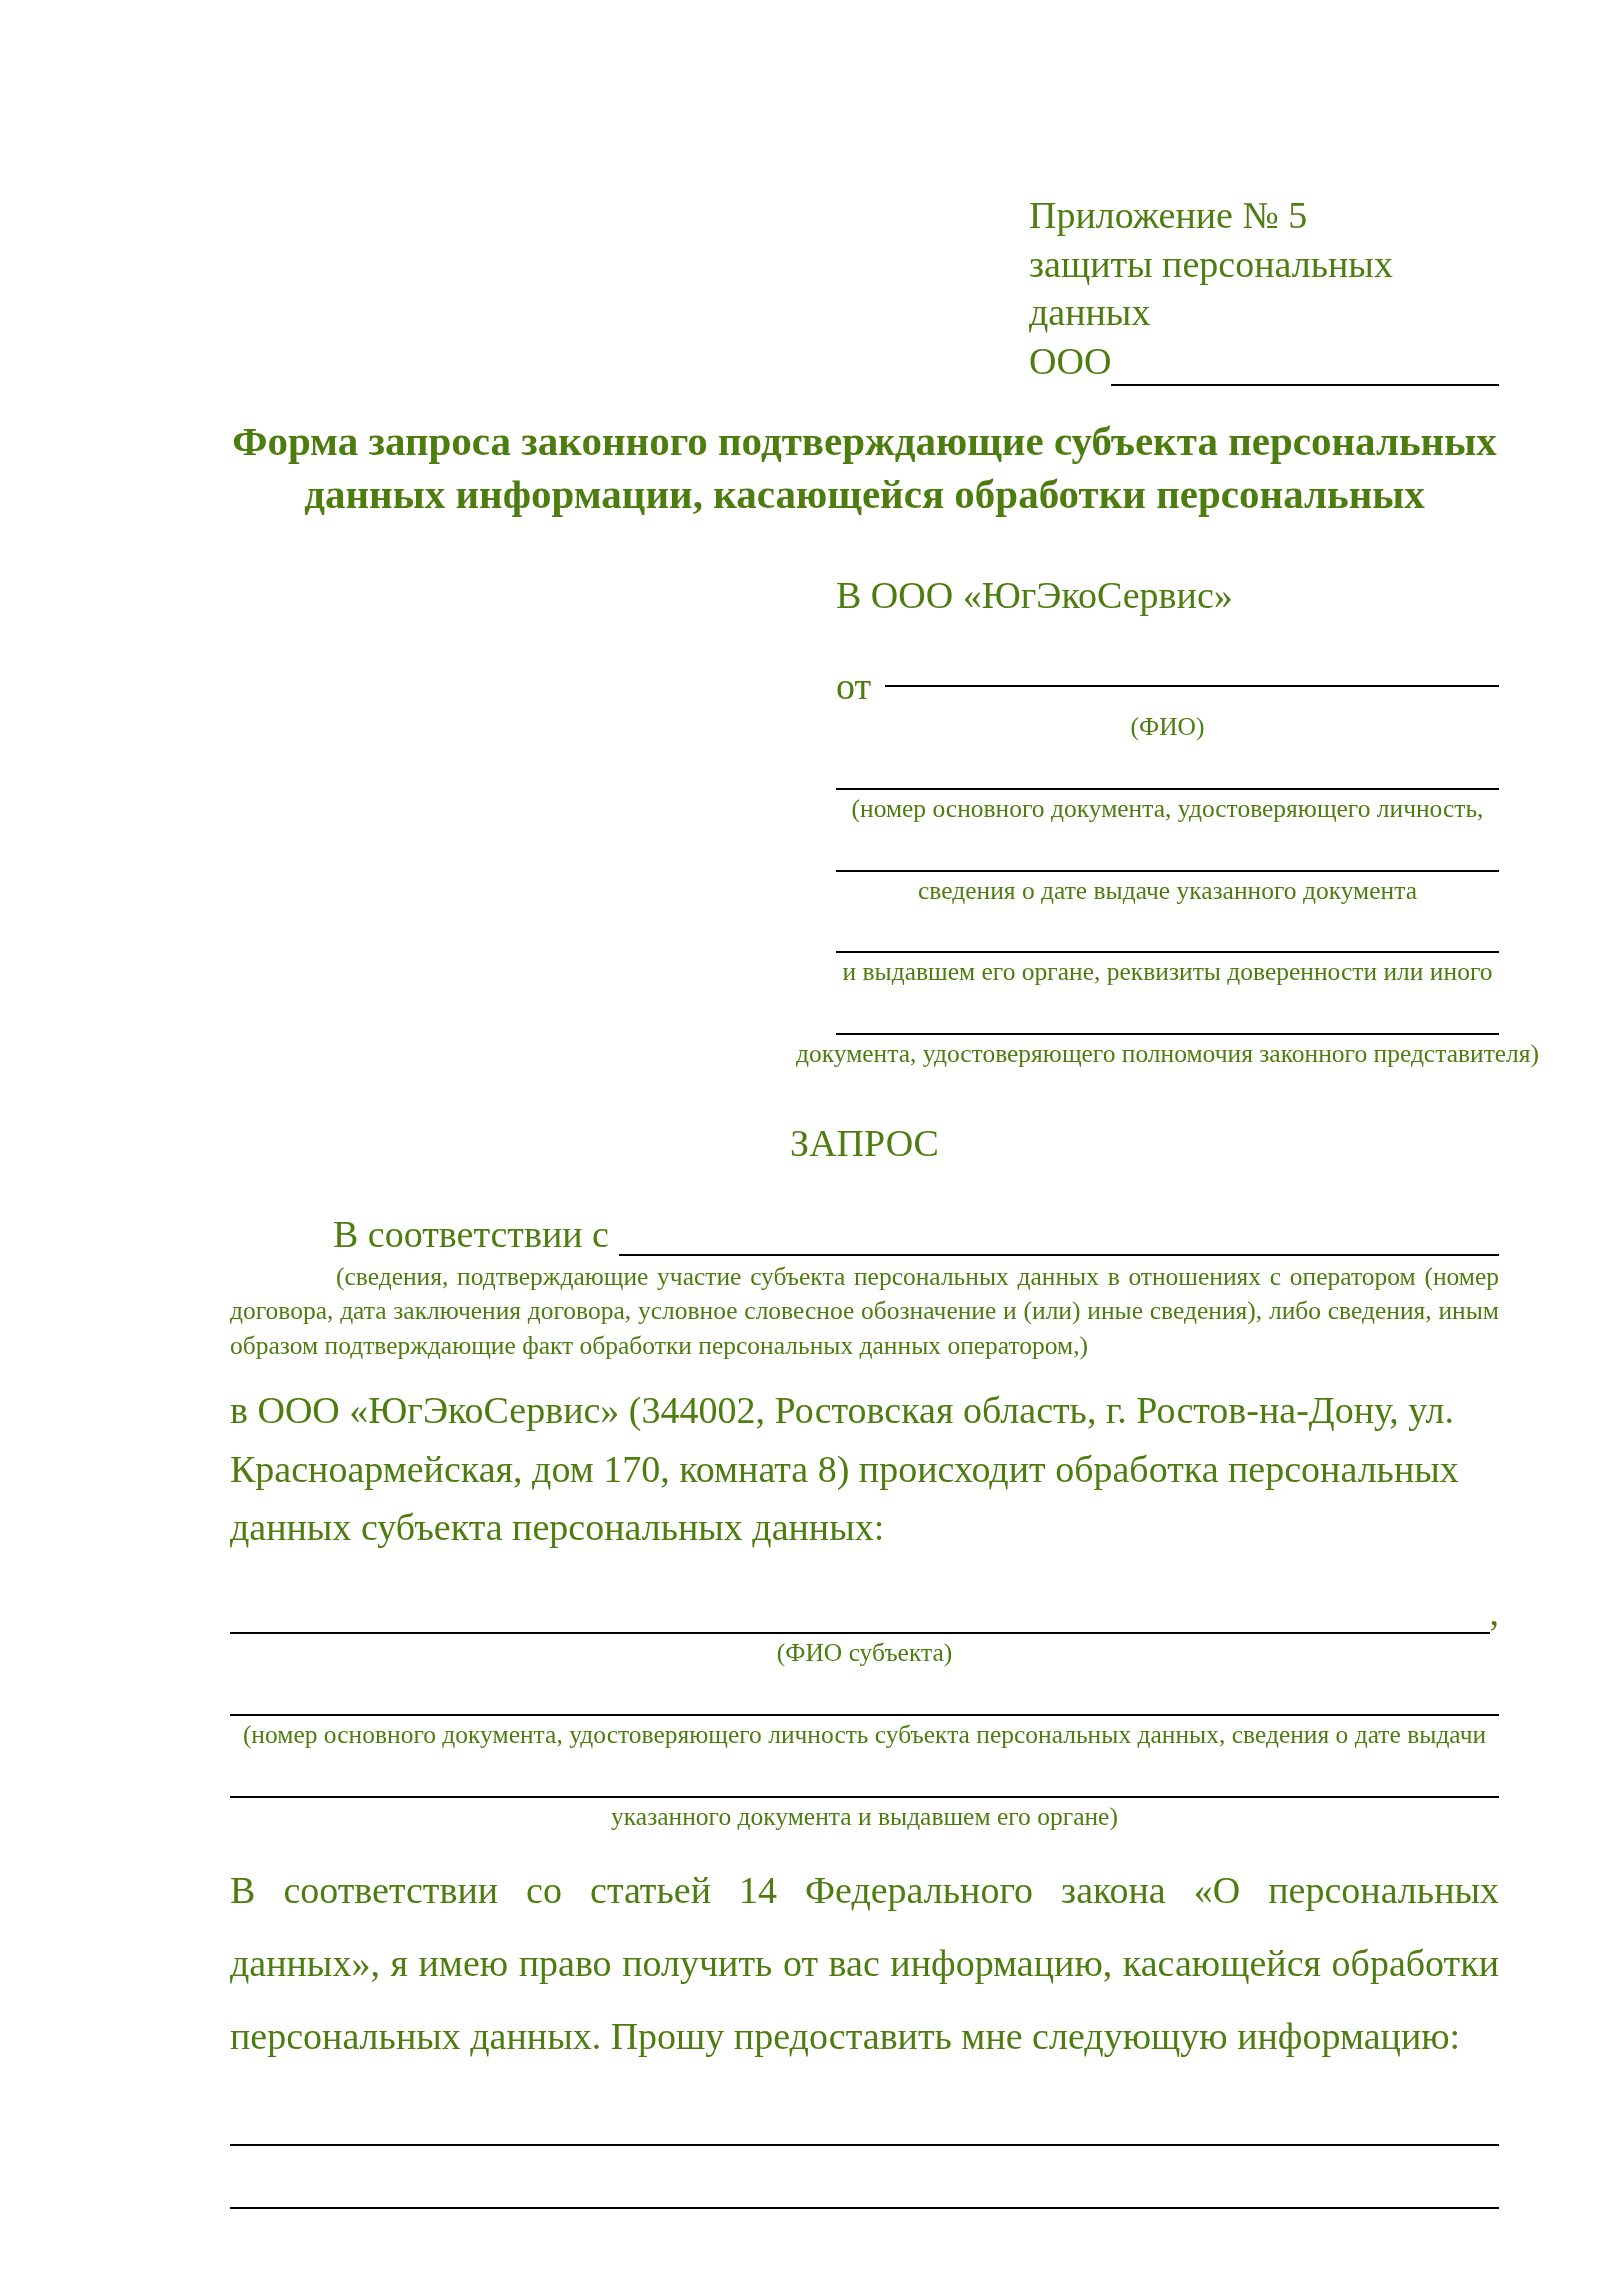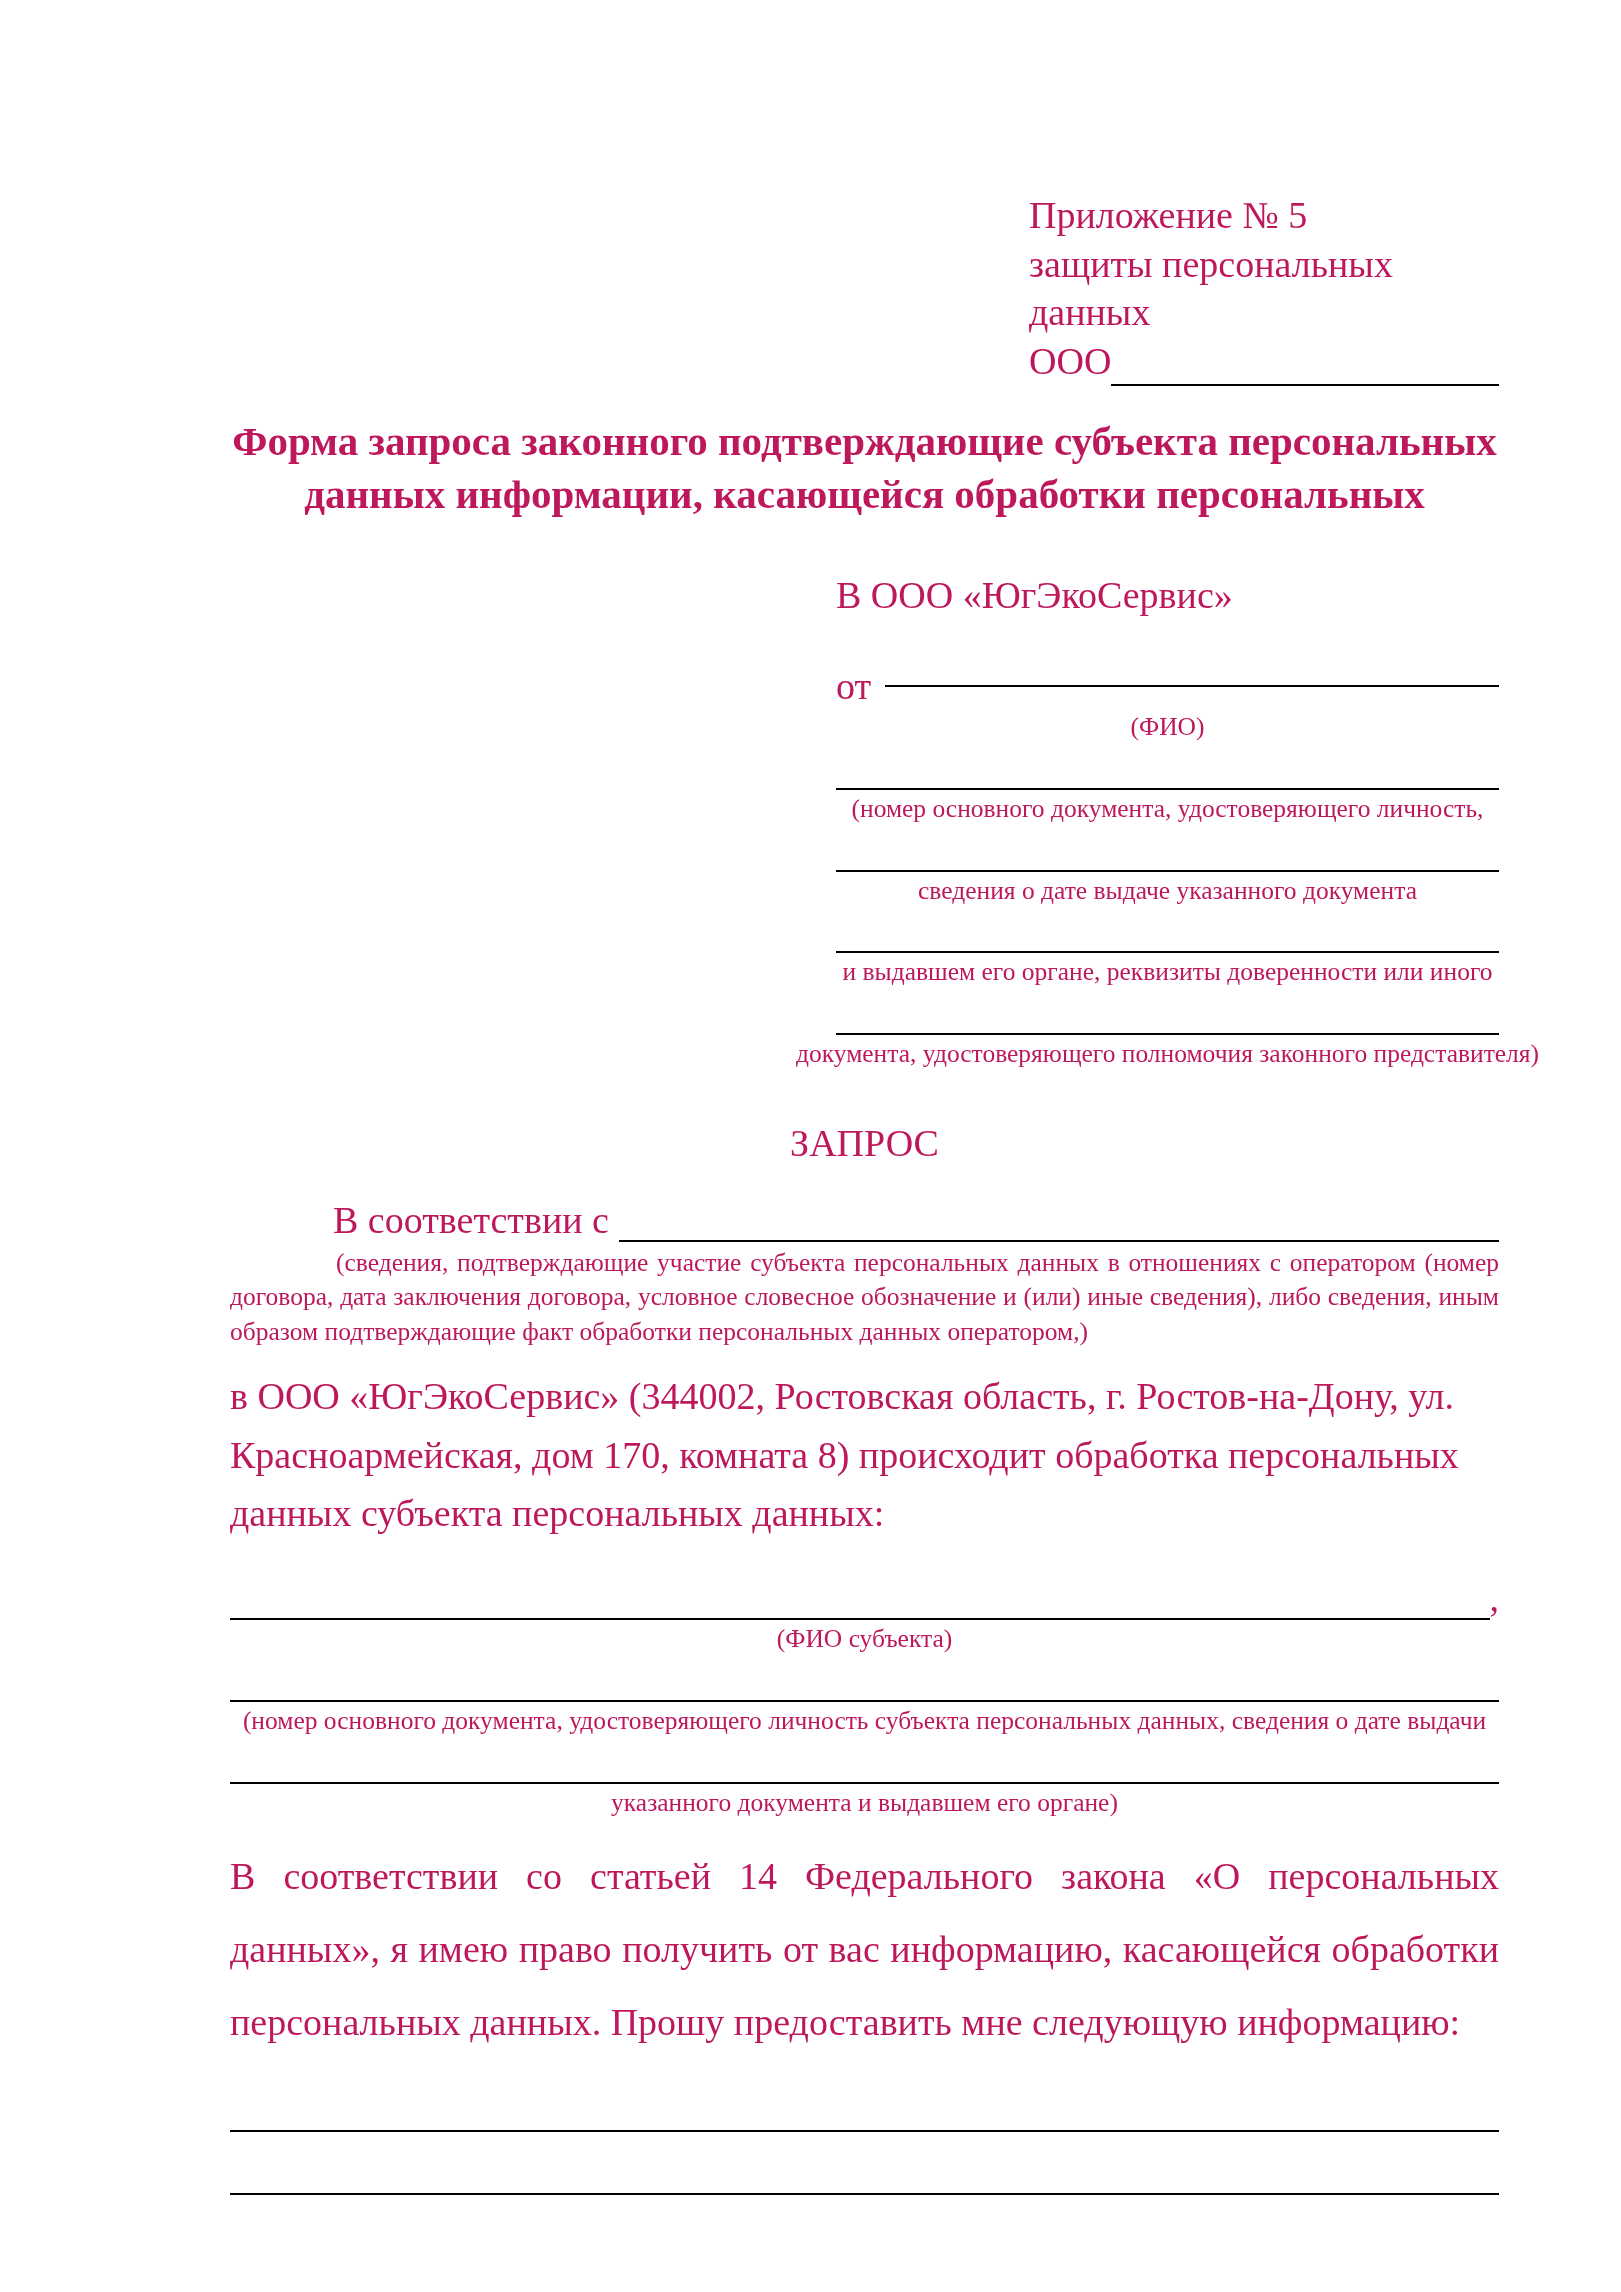--- a/index.html
+++ b/index.html
@@ -2,21 +2,21 @@
 <html lang="ru"><head>
 <meta charset="utf-8">
 <style>
   html, body { margin: 0; padding: 0; background: #ffffff; }
   .page {
     position: relative;
     width: 1621px;
     height: 2293px;
     margin: 0 auto;
     background: #ffffff;
-    color: #be185d;
+    color: #4d7c0f;
     font-family: "Liberation Serif", "DejaVu Serif", serif;
     font-size: 38px;
     box-sizing: border-box;
     padding: 191px 122px 0 230px;
     overflow: hidden;
   }
   .fill-line {
     flex: 1 1 auto;
     border-bottom: 2.9px solid #000;
     min-width: 39px;
@@ -56,21 +56,21 @@
     height: 45px;
   }
   
   .zapros {
     text-align: center;
     margin-top: 51px;
   }
   .intro-row {
     display: flex;
     gap: 10px;
-    margin-top: 33px;
+    margin-top: 47px;
     padding-left: 103px;
   }
   .note {
     font-size: 25.5px;
     line-height: 1.35;
     text-align: justify;
     text-indent: 106px;
     margin-top: 3.9px;
   }
   .body-par {

